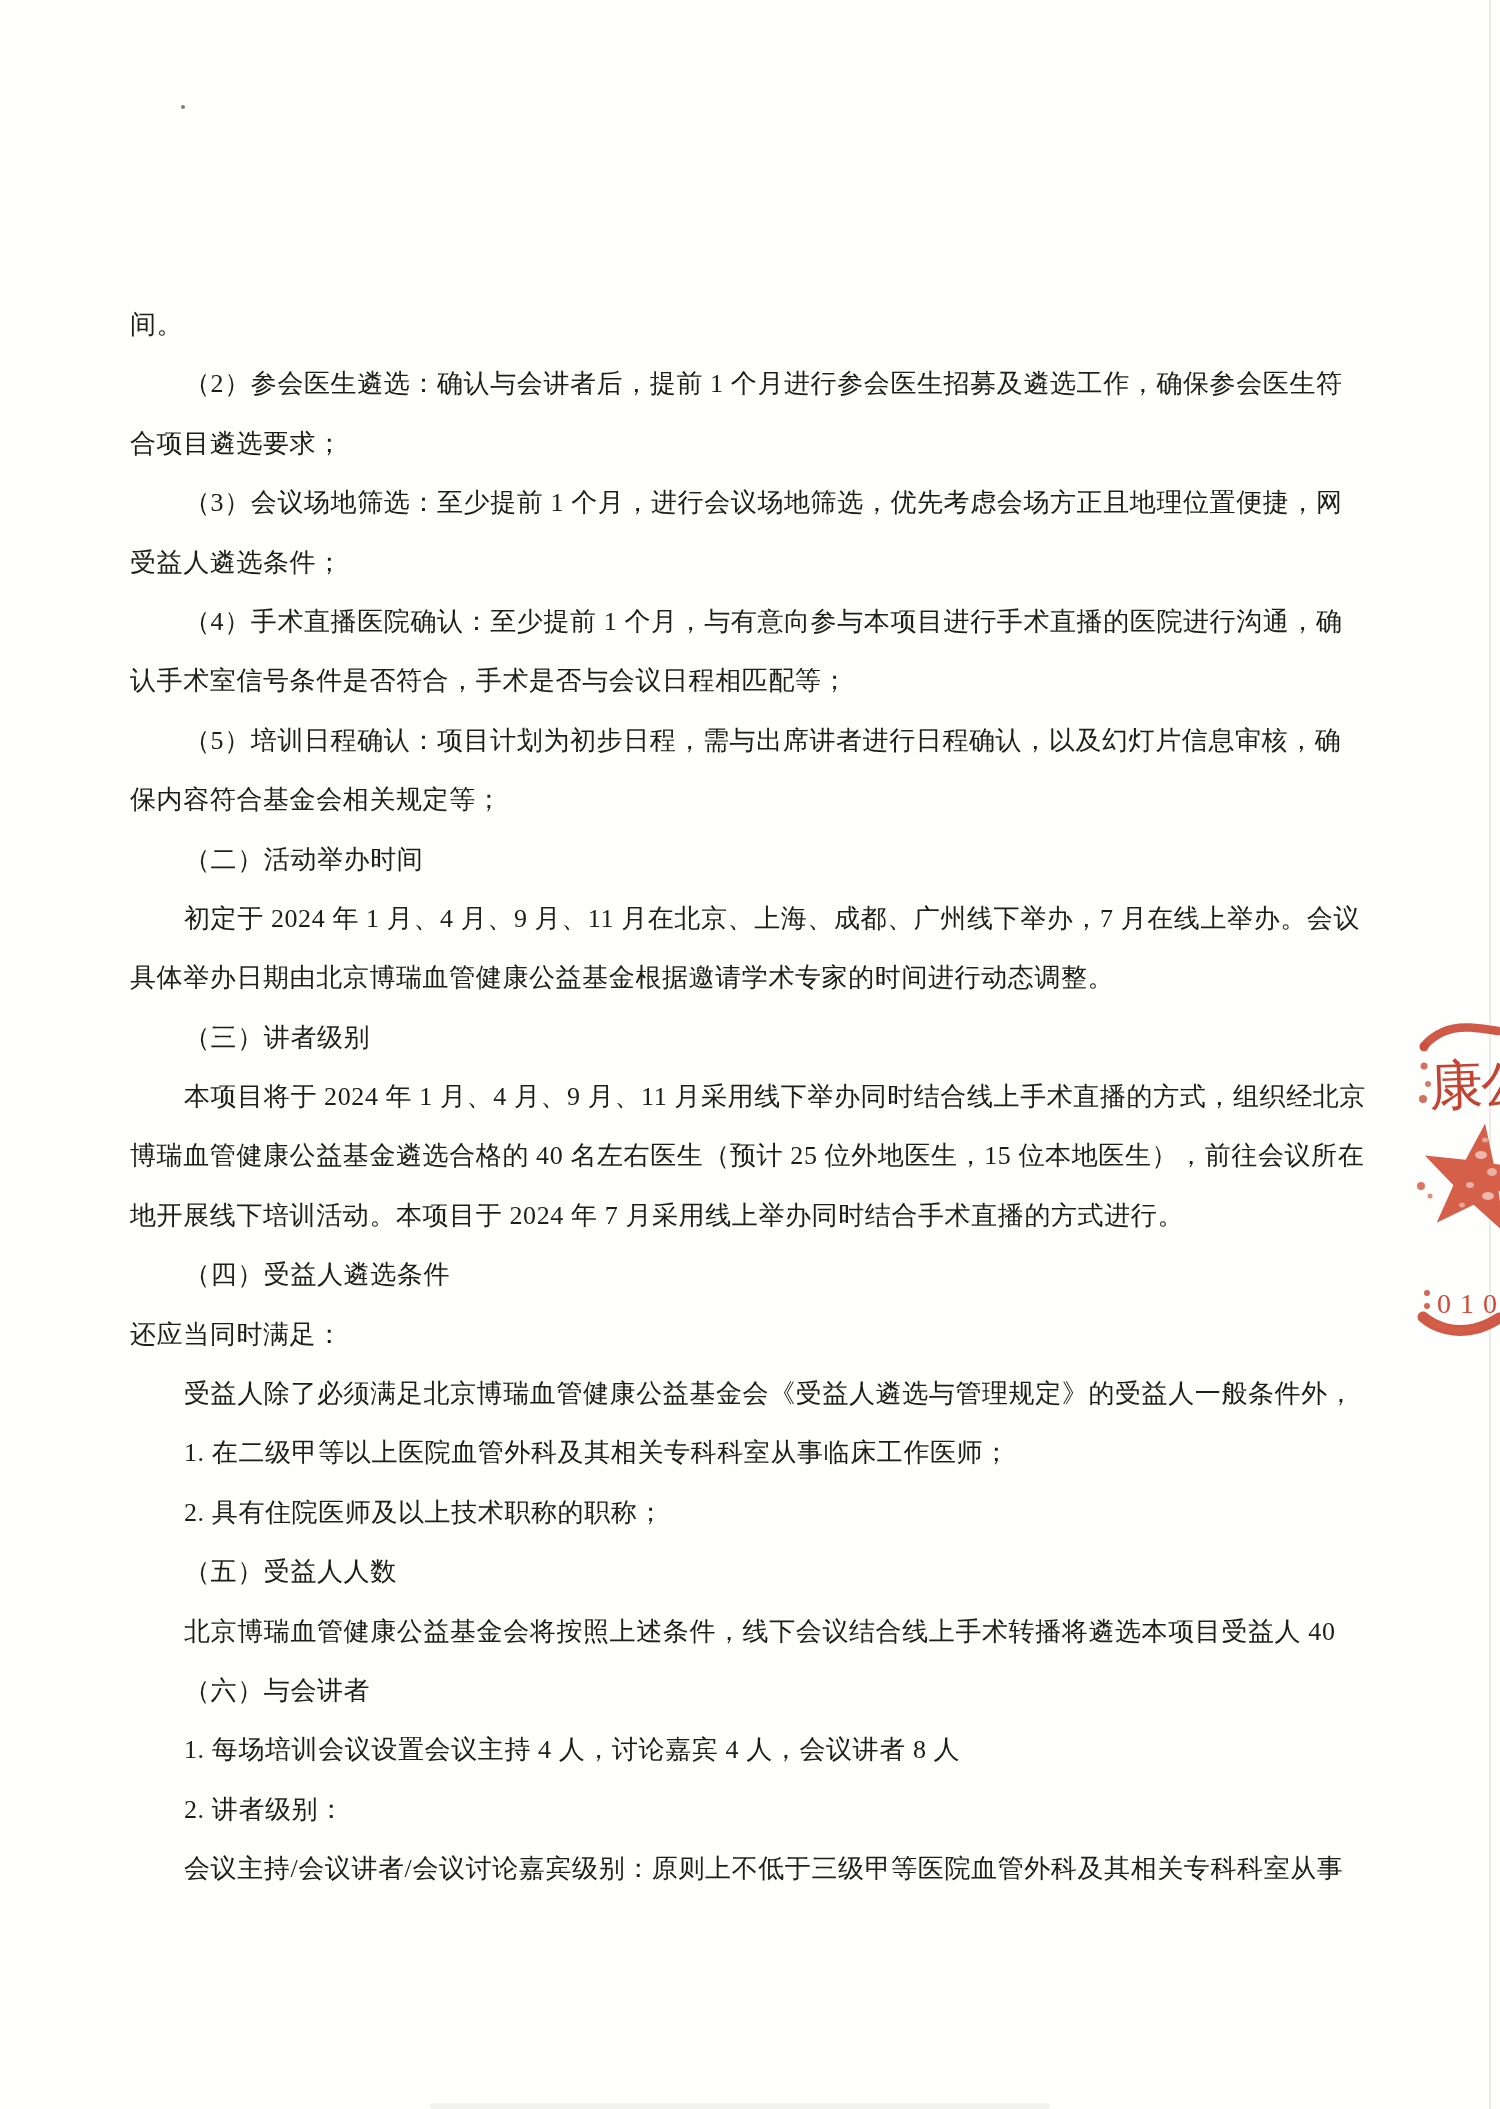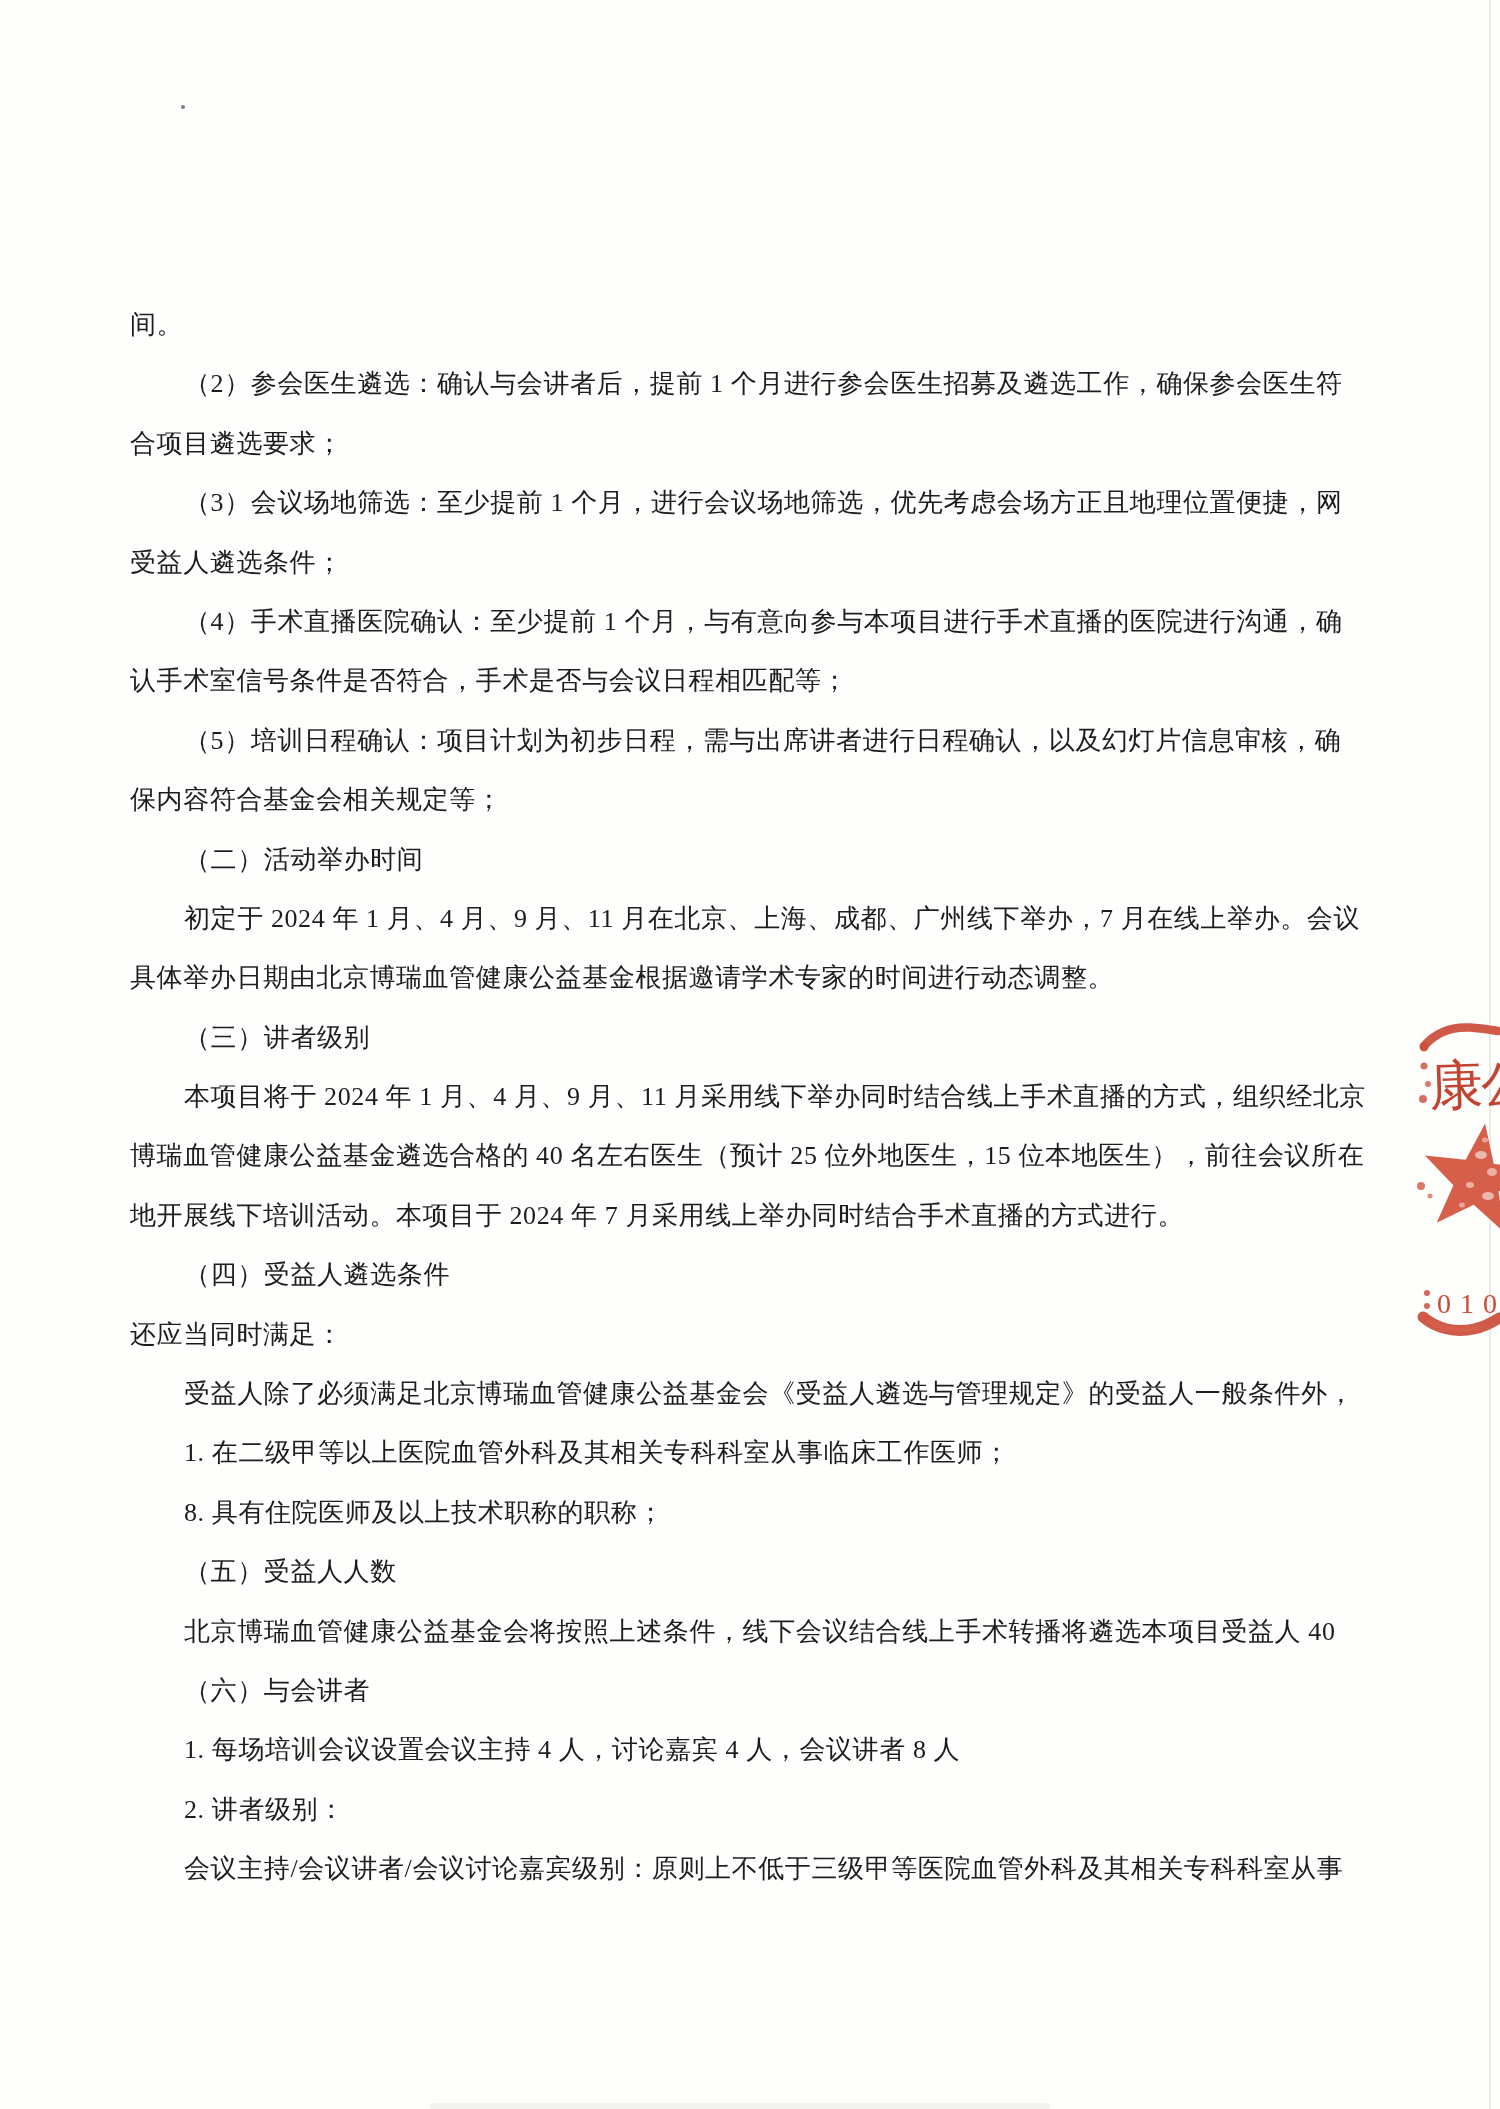--- a/index.html
+++ b/index.html
@@ -52,21 +52,21 @@
       <div class="line indent">初定于 2024 年 1 月、4 月、9 月、11 月在北京、上海、成都、广州线下举办，7 月在线上举办。会议</div>
       <div class="line">具体举办日期由北京博瑞血管健康公益基金根据邀请学术专家的时间进行动态调整。</div>
       <div class="line indent">（三）讲者级别</div>
       <div class="line indent">本项目将于 2024 年 1 月、4 月、9 月、11 月采用线下举办同时结合线上手术直播的方式，组织经北京</div>
       <div class="line">博瑞血管健康公益基金遴选合格的 40 名左右医生（预计 25 位外地医生，15 位本地医生），前往会议所在</div>
       <div class="line">地开展线下培训活动。本项目于 2024 年 7 月采用线上举办同时结合手术直播的方式进行。</div>
       <div class="line indent">（四）受益人遴选条件</div>
       <div class="line">还应当同时满足：</div>
       <div class="line indent">受益人除了必须满足北京博瑞血管健康公益基金会《受益人遴选与管理规定》的受益人一般条件外，</div>
       <div class="line indent">1. 在二级甲等以上医院血管外科及其相关专科科室从事临床工作医师；</div>
-      <div class="line indent">8. 具有住院医师及以上技术职称的职称；</div>
+      <div class="line indent">2. 具有住院医师及以上技术职称的职称；</div>
       <div class="line indent">（五）受益人人数</div>
       <div class="line indent">北京博瑞血管健康公益基金会将按照上述条件，线下会议结合线上手术转播将遴选本项目受益人 40</div>
       <div class="line indent">（六）与会讲者</div>
       <div class="line indent">1. 每场培训会议设置会议主持 4 人，讨论嘉宾 4 人，会议讲者 8 人</div>
       <div class="line indent">2. 讲者级别：</div>
       <div class="line indent">会议主持/会议讲者/会议讨论嘉宾级别：原则上不低于三级甲等医院血管外科及其相关专科科室从事</div>
     </div>
 
   <svg class="stamp" width="88" height="330" viewBox="1412 1012 88 330">
 

